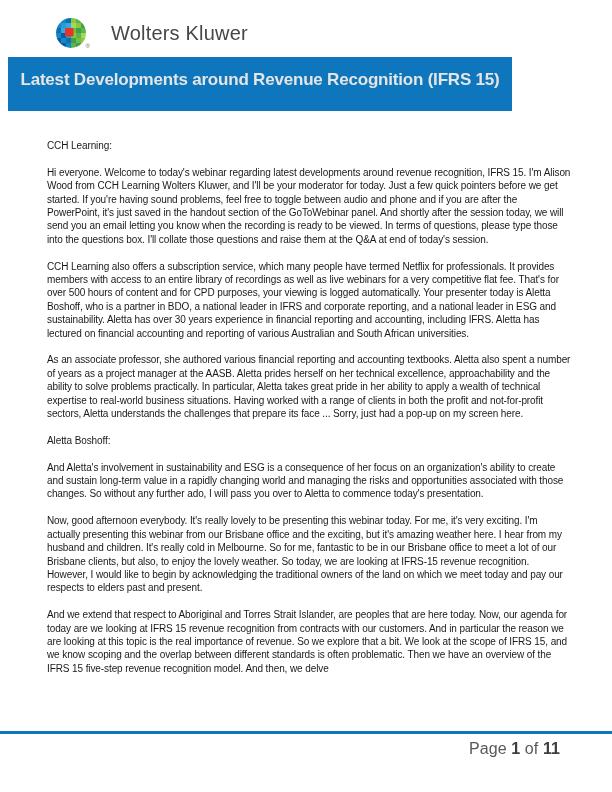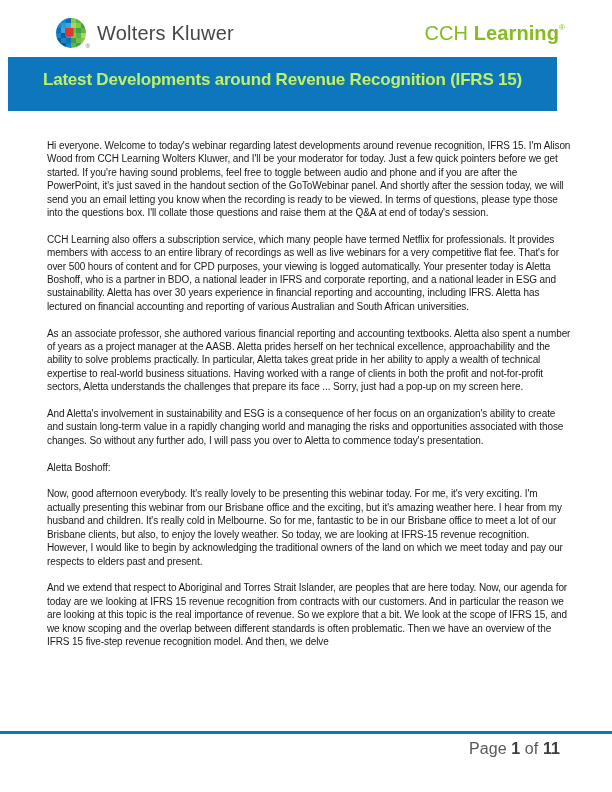--- a/index.html
+++ b/index.html
@@ -10,41 +10,41 @@
     background:#ffffff;
     font-family:"Liberation Sans", sans-serif;
     overflow:hidden;
     box-shadow:0 0 4px rgba(0,0,0,.25);
   }
   
   .masthead{
     position:absolute;left:56px;right:47px;top:17px;height:32px;
     display:flex;justify-content:space-between;align-items:center;
   }
-  .brand-left{display:flex;align-items:center;gap:11px;}
+  .brand-left{display:flex;align-items:center;gap:25px;}
   .brand-mark{position:relative;width:30px;height:30px;flex:0 0 auto;}
   .brand-mark .reg{
     position:absolute;right:-4px;bottom:-1px;
     font-size:6px;color:#6a6a6a;line-height:1;
   }
   .brand-name{
     font-size:20px;color:var(--brand-gray,#474747);
     letter-spacing:.2px;white-space:nowrap;
   }
   .product-wordmark{
     font-size:20px;color:var(--brand-green,#85bc20);
     white-space:nowrap;letter-spacing:.1px;
   }
   .product-wordmark .pw-bold{font-weight:700;}
   .product-wordmark sup{font-size:8px;vertical-align:10px;}
   
   .banner{
-    position:absolute;left:8px;top:57px;width:549px;height:54px;
+    position:absolute;left:8px;top:57px;width:504px;height:54px;
     background:var(--banner-blue,#0e76bc);
-    color:#bef264;text-align:center;
+    color:#e5e5e5;text-align:center;
     font-weight:700;font-size:17px;line-height:21px;
     letter-spacing:-.2px;
     display:flex;flex-direction:column;justify-content:center;
     box-sizing:border-box;padding:2px 10px 12px 10px;
   }
   
   .transcript{
     position:absolute;left:47px;top:139px;width:524px;height:591px;
     overflow:hidden;
     font-size:10px;line-height:13.4px;letter-spacing:-.1px;
@@ -113,33 +113,33 @@
               <rect x="15" y="25" width="5" height="5" fill="#5db44a"></rect>
               <rect x="20" y="25" width="5" height="5" fill="#41a148"></rect>
               <rect x="25" y="25" width="5" height="5" fill="#71c044"></rect>
             <rect x="9" y="10" width="8.5" height="8.5" fill="#e5332d"></rect>
           </g>
         </svg>
         <span class="reg">®</span>
       </span>
       <span class="brand-name">Wolters Kluwer</span>
     </div>
-    <div class="product-wordmark"><span>CCH </span><span class="pw-bold">Learning</span><sup>®</sup></div>
   </header>
 
   <div class="banner">
     <div>Latest Developments around Revenue Recognition (IFRS 15)</div>
   </div>
 
   <main class="transcript" id="transcript">
+      <p>CCH Learning:</p>
       <p>Hi everyone. Welcome to today's webinar regarding latest developments around revenue recognition, IFRS 15. I'm Alison Wood from CCH Learning Wolters Kluwer, and I'll be your moderator for today. Just a few quick pointers before we get started. If you're having sound problems, feel free to toggle between audio and phone and if you are after the PowerPoint, it's just saved in the handout section of the GoToWebinar panel. And shortly after the session today, we will send you an email letting you know when the recording is ready to be viewed. In terms of questions, please type those into the questions box. I'll collate those questions and raise them at the Q&amp;A at end of today's session.</p>
       <p>CCH Learning also offers a subscription service, which many people have termed Netflix for professionals. It provides members with access to an entire library of recordings as well as live webinars for a very competitive flat fee. That's for over 500 hours of content and for CPD purposes, your viewing is logged automatically. Your presenter today is Aletta Boshoff, who is a partner in BDO, a national leader in IFRS and corporate reporting, and a national leader in ESG and sustainability. Aletta has over 30 years experience in financial reporting and accounting, including IFRS. Aletta has lectured on financial accounting and reporting of various Australian and South African universities.</p>
       <p>As an associate professor, she authored various financial reporting and accounting textbooks. Aletta also spent a number of years as a project manager at the AASB. Aletta prides herself on her technical excellence, approachability and the ability to solve problems practically. In particular, Aletta takes great pride in her ability to apply a wealth of technical expertise to real-world business situations. Having worked with a range of clients in both the profit and not-for-profit sectors, Aletta understands the challenges that prepare its face ... Sorry, just had a pop-up on my screen here.</p>
+      <p>Aletta Boshoff:</p>
       <p>And Aletta's involvement in sustainability and ESG is a consequence of her focus on an organization's ability to create and sustain long-term value in a rapidly changing world and managing the risks and opportunities associated with those changes. So without any further ado, I will pass you over to Aletta to commence today's presentation.</p>
-      <p>Aletta Boshoff:</p>
       <p>Now, good afternoon everybody. It's really lovely to be presenting this webinar today. For me, it's very exciting. I'm actually presenting this webinar from our Brisbane office and the exciting, but it's amazing weather here. I hear from my husband and children. It's really cold in Melbourne. So for me, fantastic to be in our Brisbane office to meet a lot of our Brisbane clients, but also, to enjoy the lovely weather. So today, we are looking at IFRS-15 revenue recognition. However, I would like to begin by acknowledging the traditional owners of the land on which we meet today and pay our respects to elders past and present.</p>
       <p>And we extend that respect to Aboriginal and Torres Strait Islander, are peoples that are here today. Now, our agenda for today are we looking at IFRS 15 revenue recognition from contracts with our customers. And in particular the reason we are looking at this topic is the real importance of revenue. So we explore that a bit. We look at the scope of IFRS 15, and we know scoping and the overlap between different standards is often problematic. Then we have an overview of the IFRS 15 five-step revenue recognition model. And then, we delve</p>
     </main>
 
   <div class="footer-rule"></div>
   <div class="pageno"><span>Page</span> <b>1</b> <span>of</span> <b>11</b></div>
 
 </div>
 
 </body></html>

